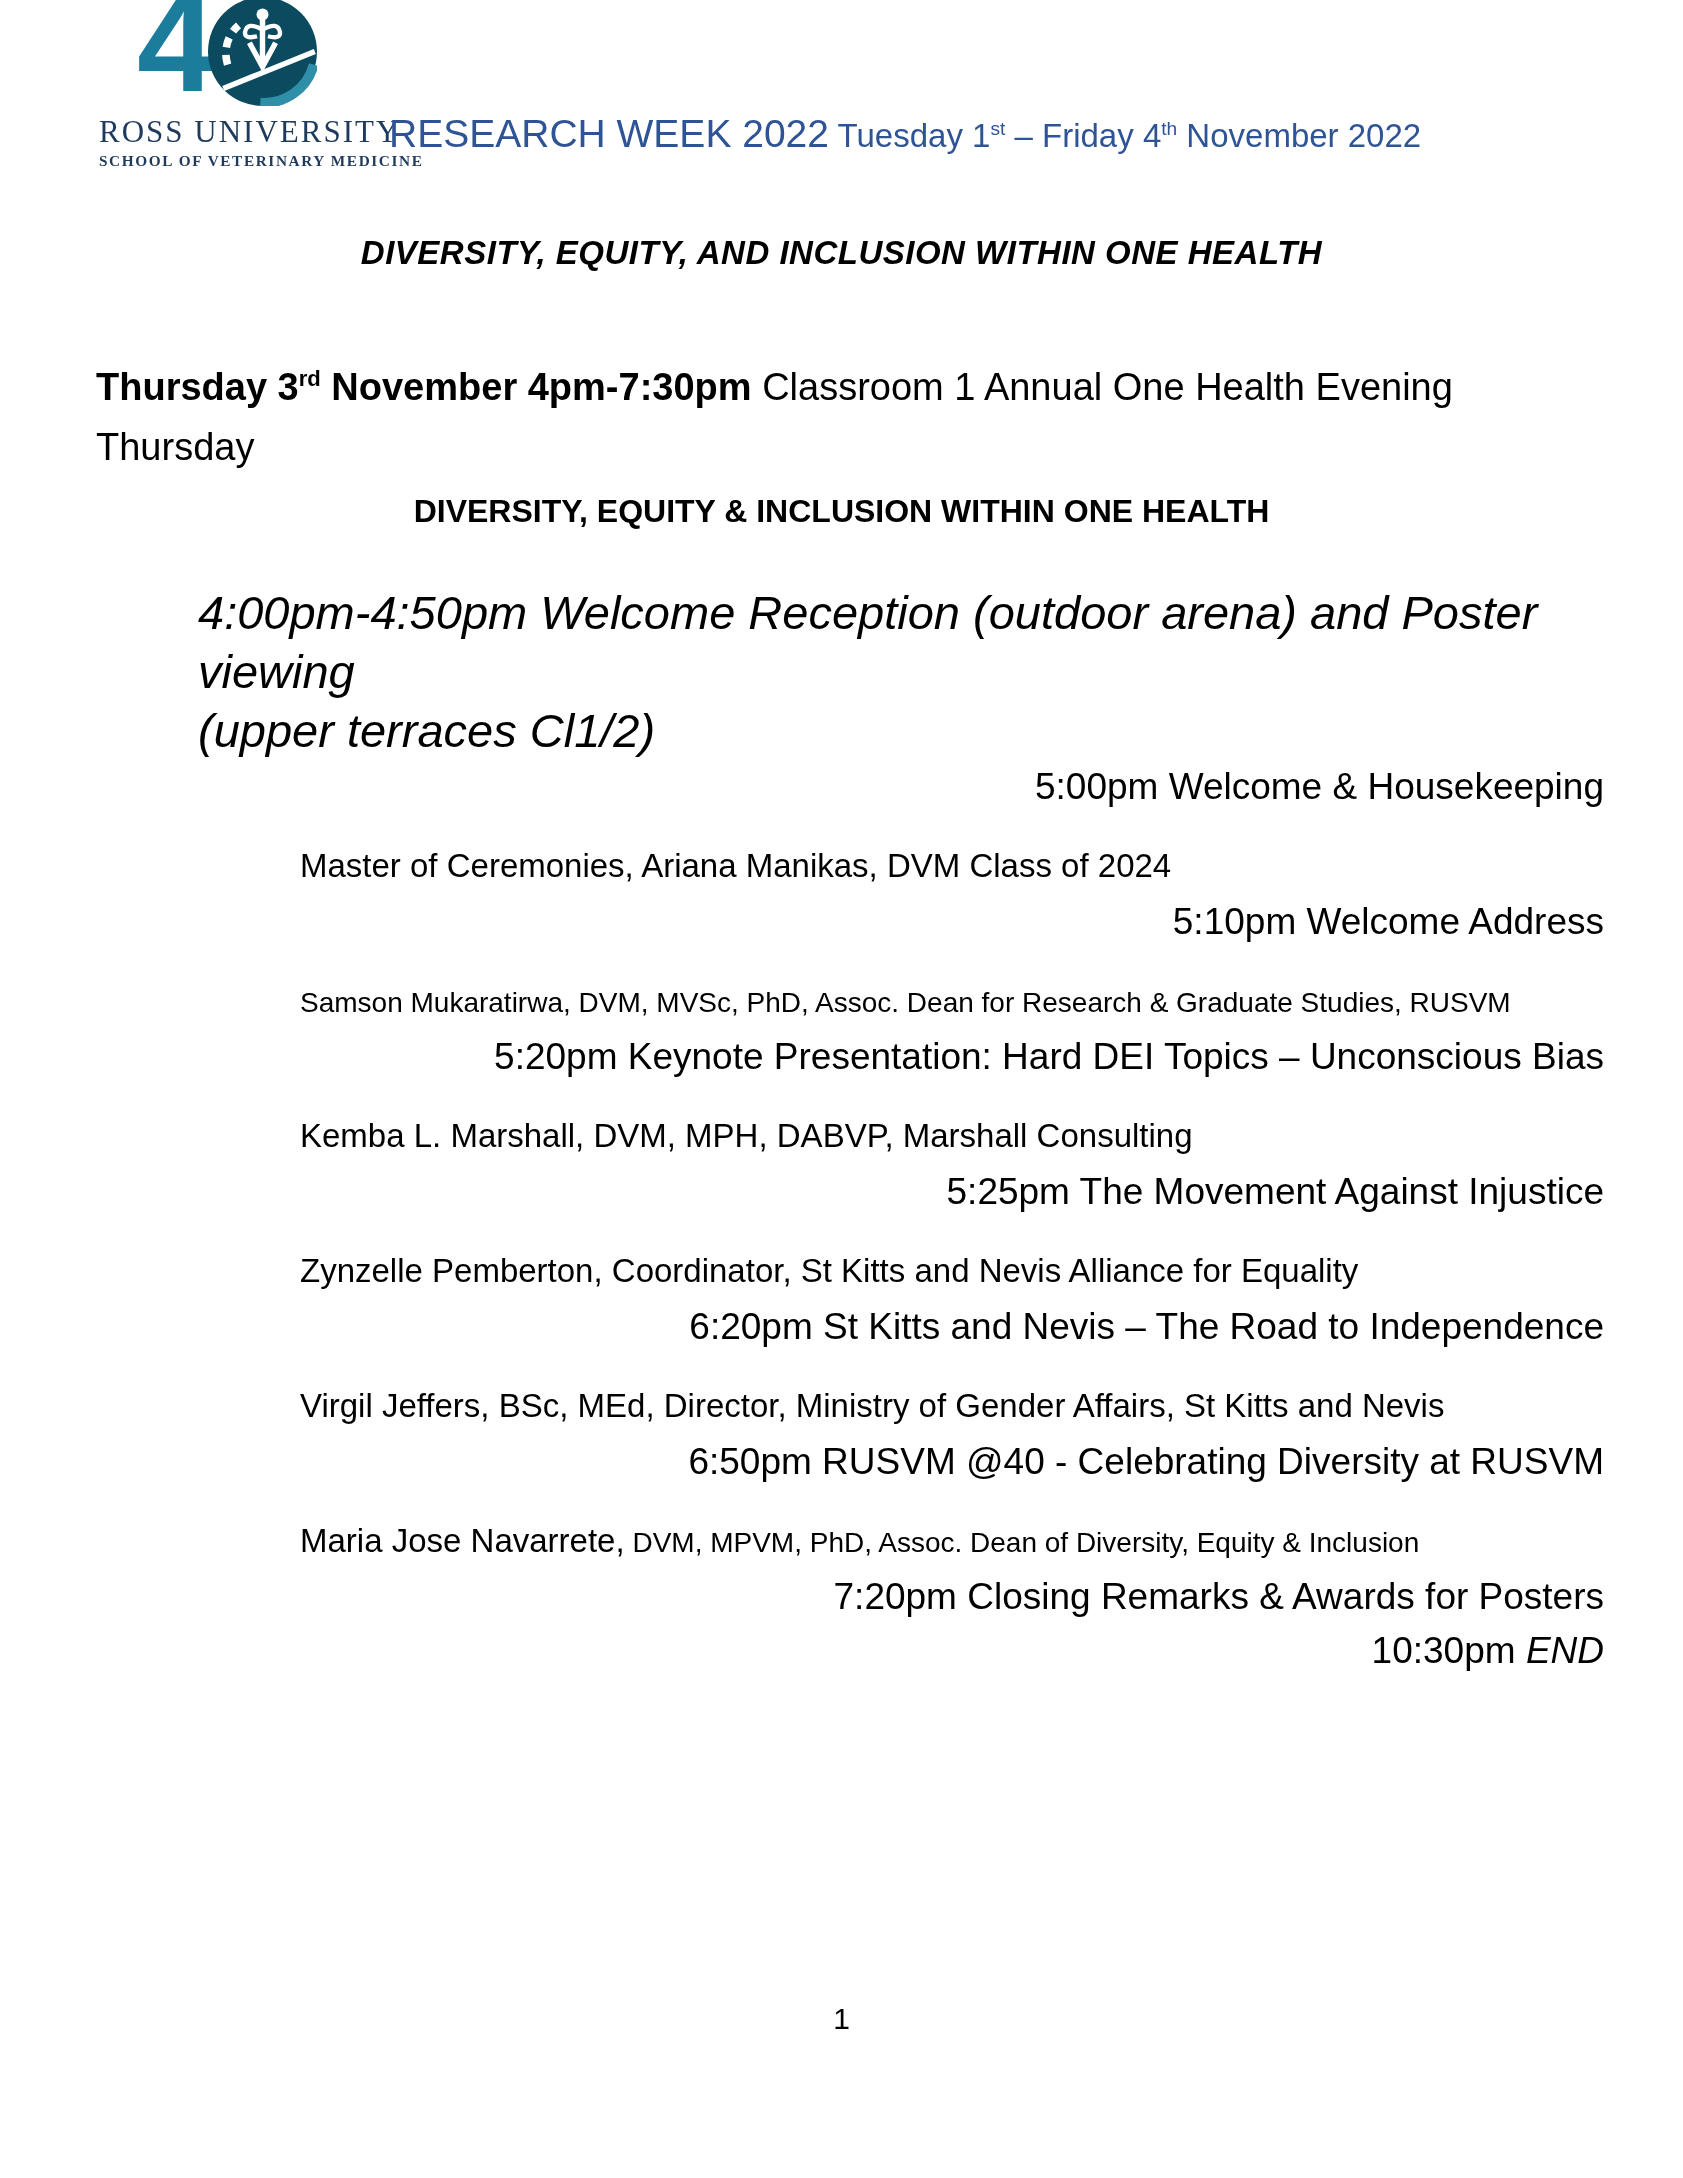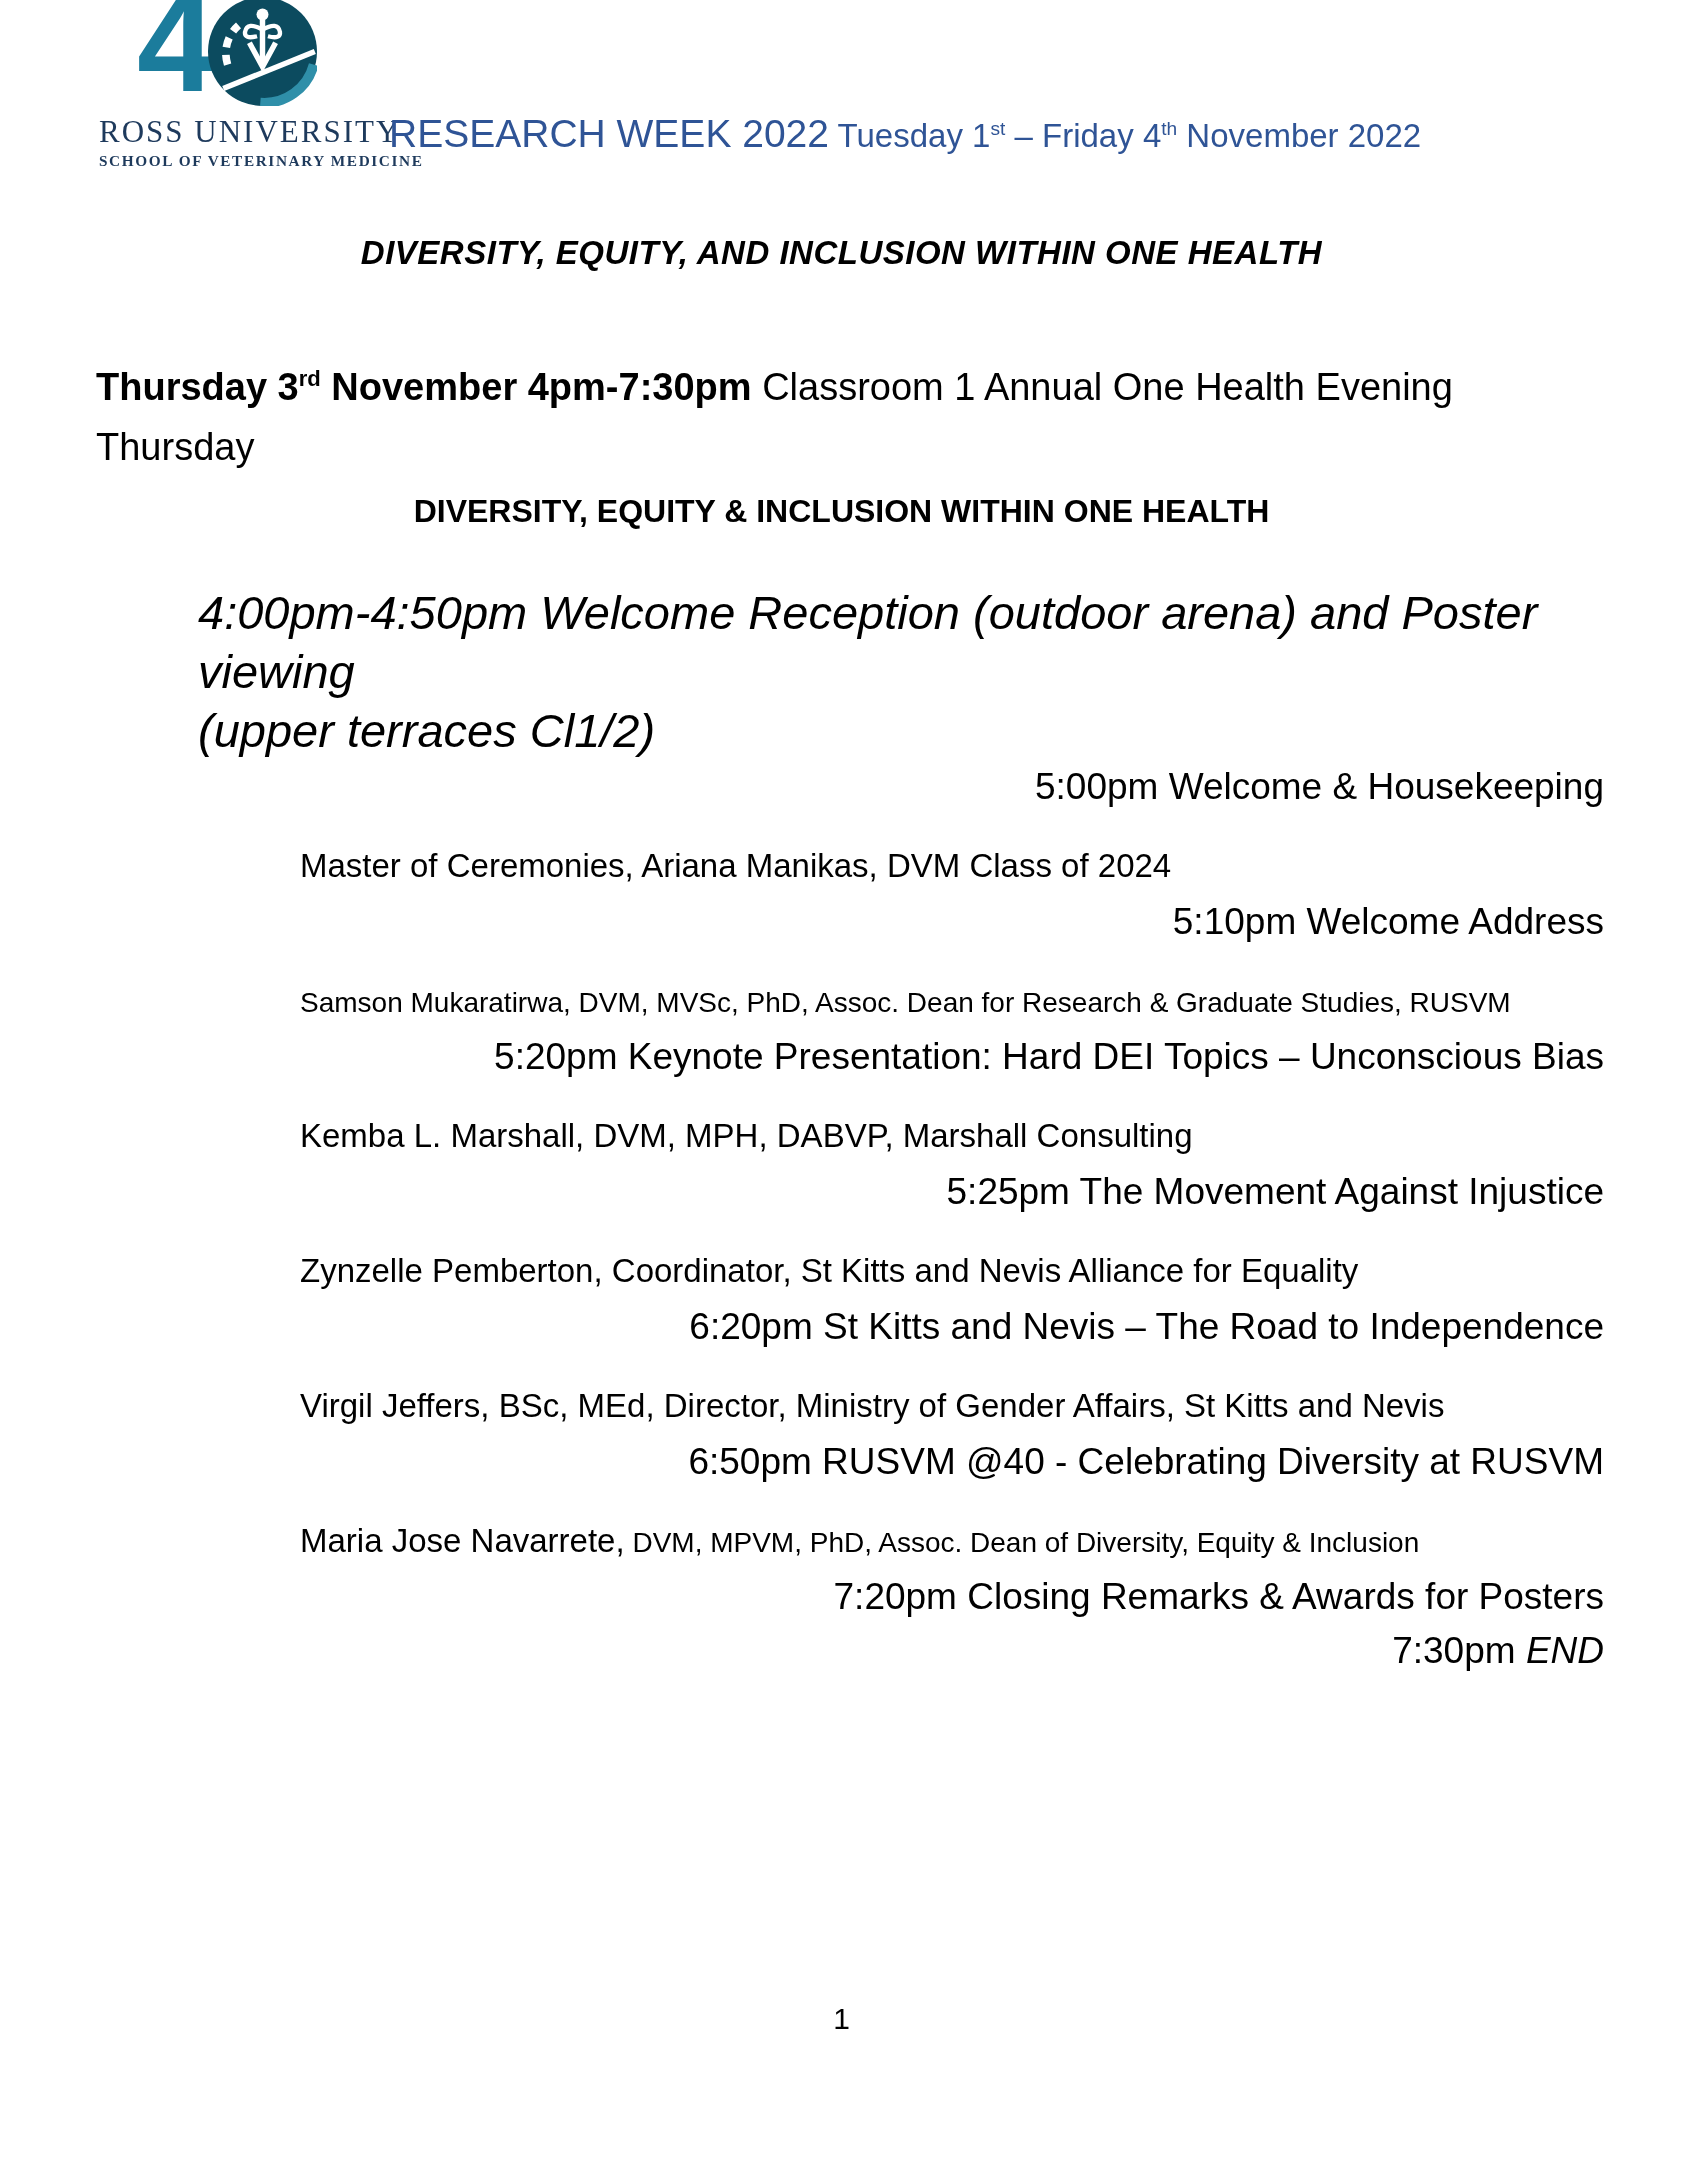--- a/index.html
+++ b/index.html
@@ -129,21 +129,21 @@
     <div class="sched-item">
       <div class="sched-title">6:50pm RUSVM @40 - Celebrating Diversity at RUSVM</div>
       <div class="speaker"><span class="sp-name">Maria Jose Navarrete,</span><span class="sp-cred"> DVM, MPVM, PhD, Assoc. Dean of Diversity, Equity &amp; Inclusion</span></div>
     </div>
 
     <div class="sched-item">
       <div class="sched-title">7:20pm Closing Remarks &amp; Awards for Posters</div>
     </div>
 
     <div class="sched-item">
-      <div class="sched-title"><span>7:30pm </span><span class="end-italic">END</span></div>
+      <div class="sched-title"><span>10:30pm </span><span class="end-italic">END</span></div>
     </div>
 
   </div>
 
   <div class="page-number">1</div>
 
 </div>
 
 
 </body></html>

